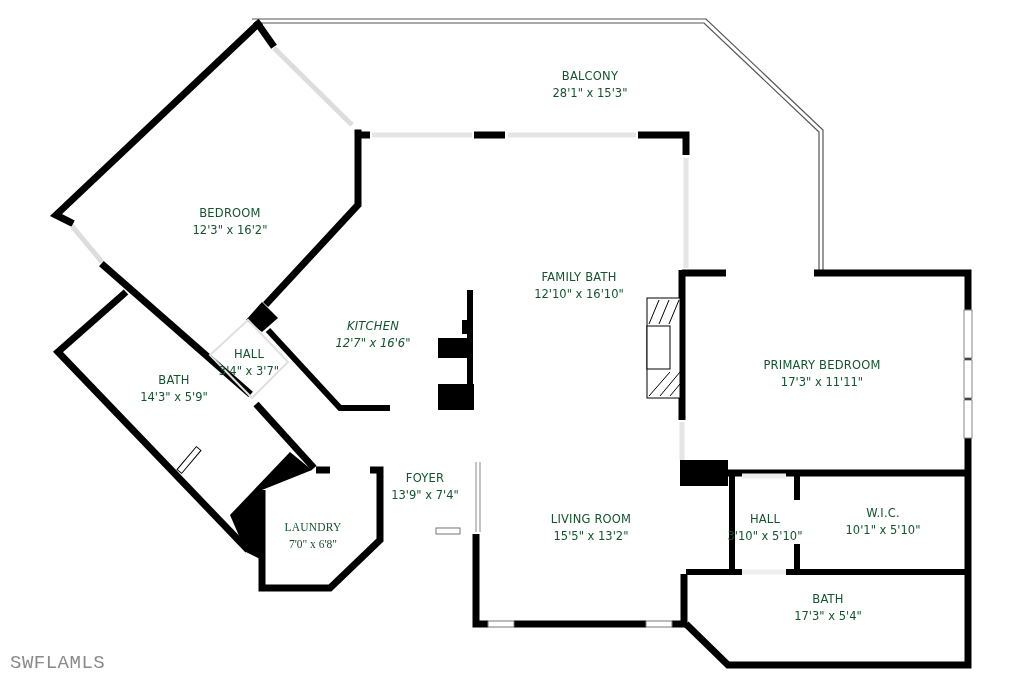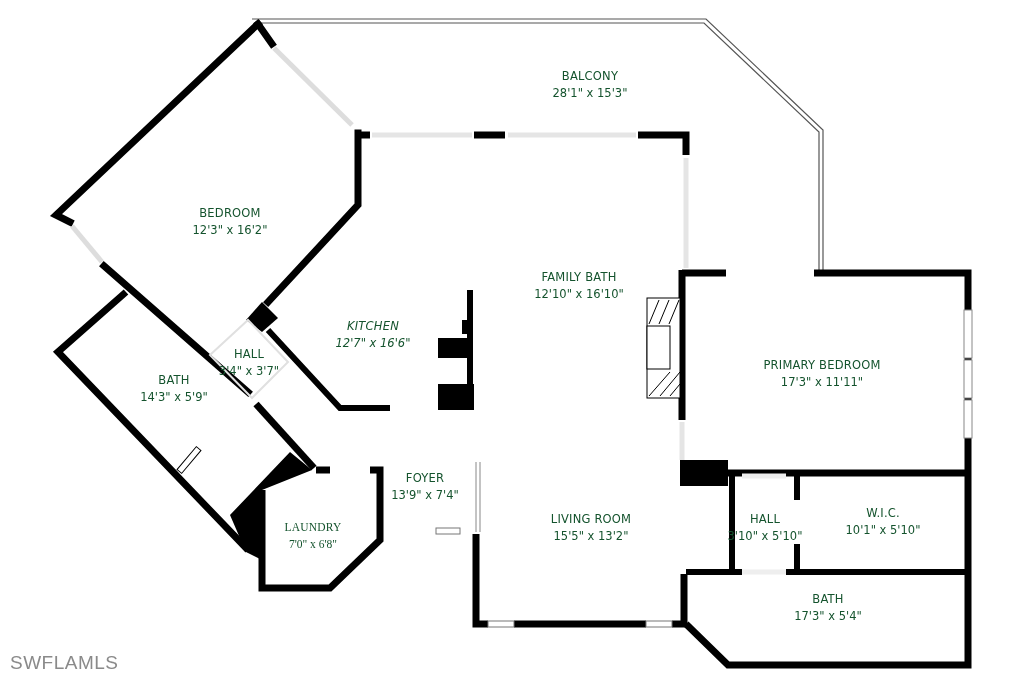--- a/index.html
+++ b/index.html
@@ -1,21 +1,21 @@
 <!DOCTYPE html>
 <html><head>
 <meta charset="utf-8">
 <style>
   html, body { margin:0; padding:0; background:#ffffff; }
   body { width:1024px; height:682px; position:relative; overflow:hidden; font-family:"DejaVu Sans", sans-serif; }
   #plan { position:absolute; left:0; top:0; width:1024px; height:682px; }
   .label { position:absolute; text-align:center; color:#14532d; transform:translateX(-50%); white-space:nowrap; line-height:17px; }
   .label .n { font-size:11.5px; letter-spacing:0.2px; display:block; }
   .label .d { font-size:11.5px; display:block; }
-  .wm { position:absolute; left:10px; top:652px; font-family:Liberation Sans, sans-serif; font-size:19px; color:#8a8a8a; letter-spacing:0.5px; }
+  .wm { position:absolute; left:10px; top:652px; font-family:Liberation Mono, monospace; font-size:19px; color:#8a8a8a; letter-spacing:0.5px; }
 </style>
 </head>
 <body>
 
 <svg id="plan" viewBox="0 0 1024 682" xmlns="http://www.w3.org/2000/svg">
 
   <g fill="none" stroke="#555" stroke-width="1.2">
     <polyline points="252,19 706,19 823,130 823,271"></polyline>
     <polyline points="258,23 704,23 819,132 819,271"></polyline>
   </g>

